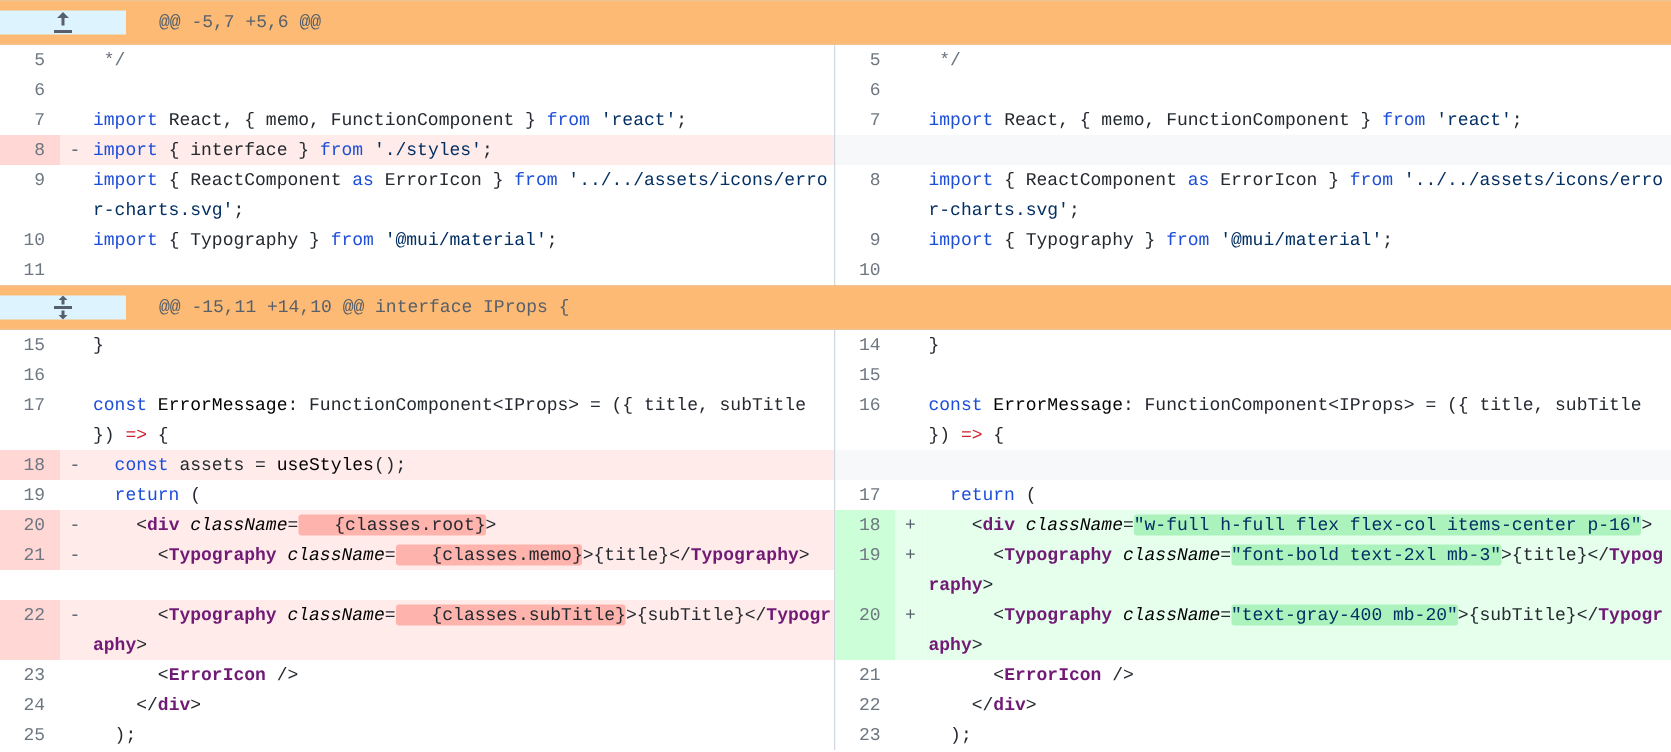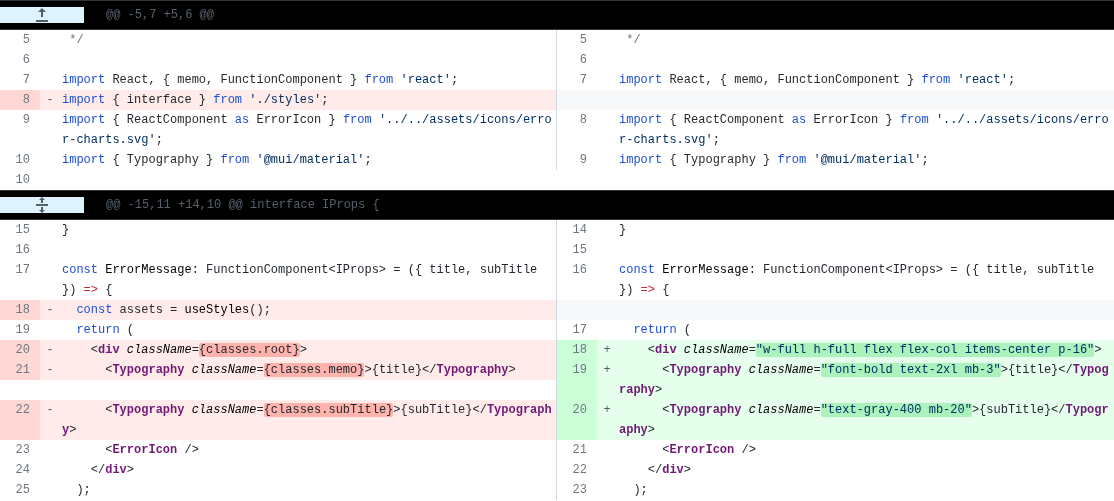--- a/index.html
+++ b/index.html
@@ -5,21 +5,21 @@
   body {
     margin: 0;
     font-family: "SF Mono", Monaco, Menlo, Consolas, "Liberation Mono", monospace;
     font-size: 12px;
     line-height: 20px;
     color: #24292f;
     background: #ffffff;
   }
   .container { width: 1114px; }
   .hunk-header {
-    background: #000000;
+    background: #fdba74;
     color: #57606a;
     display: flex;
     align-items: center;
     height: 28px;
     border-top: 1px solid #d0d7de40;
     border-bottom: 1px solid #d0d7de40;
   }
   .hunk-gutter {
     width: 84px;
     flex-shrink: 0;
@@ -77,21 +77,21 @@
   .line.del .num { background: #ffd7d5; }
   .line.del .mark, .line.del .code { background: #ffebe9; }
   
   .line.add .num { background: #ccffd8; }
   .line.add .mark, .line.add .code { background: #e6ffec; }
   
   .line.empty .num, .line.empty .mark, .line.empty .code { background: #f6f8fa; }
   .line.empty .num { color: transparent; }
 
   
-  .hl-del { background: #ffb3ad; border-radius: 2px; }
+  .hl-del { background: #ffb3ad; border-radius: 2px; padding-left: 24px; }
   .hl-add { background: #abf2bc; border-radius: 2px; }
 
   
   .k { color: #1d4ed8; }   
   .s { color: #032f62; text-align: center; }   
   .fn { color: #000000; }  
   .arr { color: #cf222e; }  
   .attr { color: #000000; font-style: italic; } 
   .tag { color: #701a75; font-weight: bold; }
   .c { color: #6a737d; }
@@ -203,20 +203,27 @@
         </div>
         <div class="side right">
           <div class="line ctx">
             <div class="num">9</div>
             <div class="mark"></div>
             <div class="code"><span><span class="k">import</span><span> { Typography } </span><span class="k">from</span><span> </span><span class="s">'@mui/material'</span><span>;</span></span></div>
           </div>
         </div>
       </div>
       <div class="split">
+        <div class="side left">
+          <div class="line ctx">
+            <div class="num">11</div>
+            <div class="mark"></div>
+            <div class="code"><span></span></div>
+          </div>
+        </div>
         <div class="side right">
           <div class="line ctx">
             <div class="num">10</div>
             <div class="mark"></div>
             <div class="code"><span></span></div>
           </div>
         </div>
       </div>
     </div>
 

